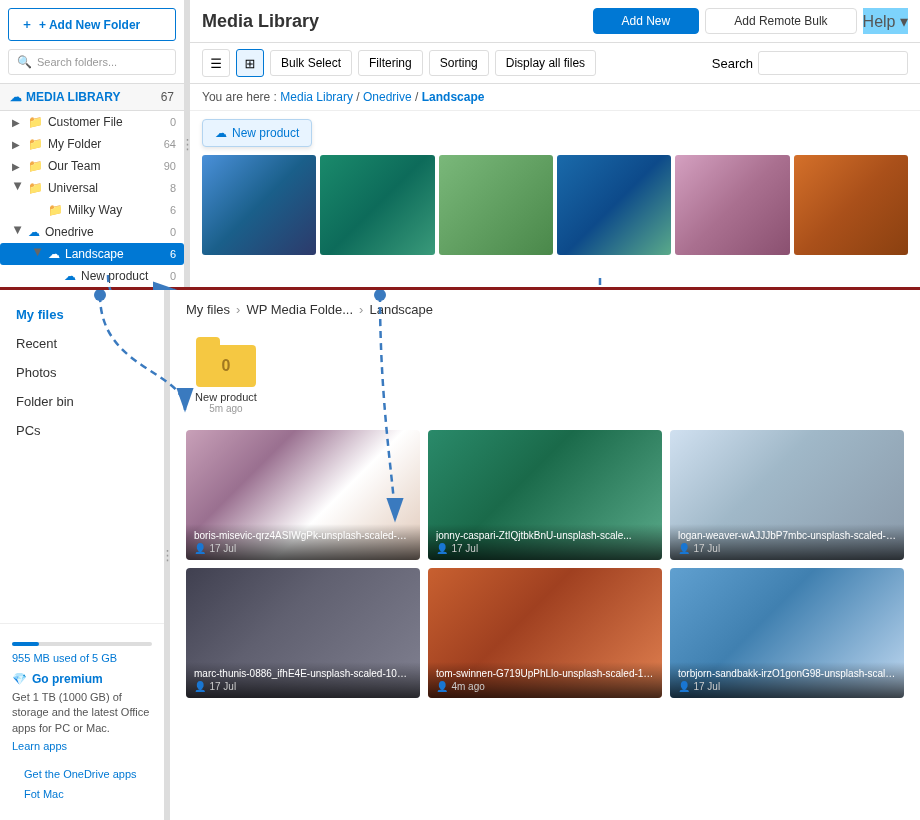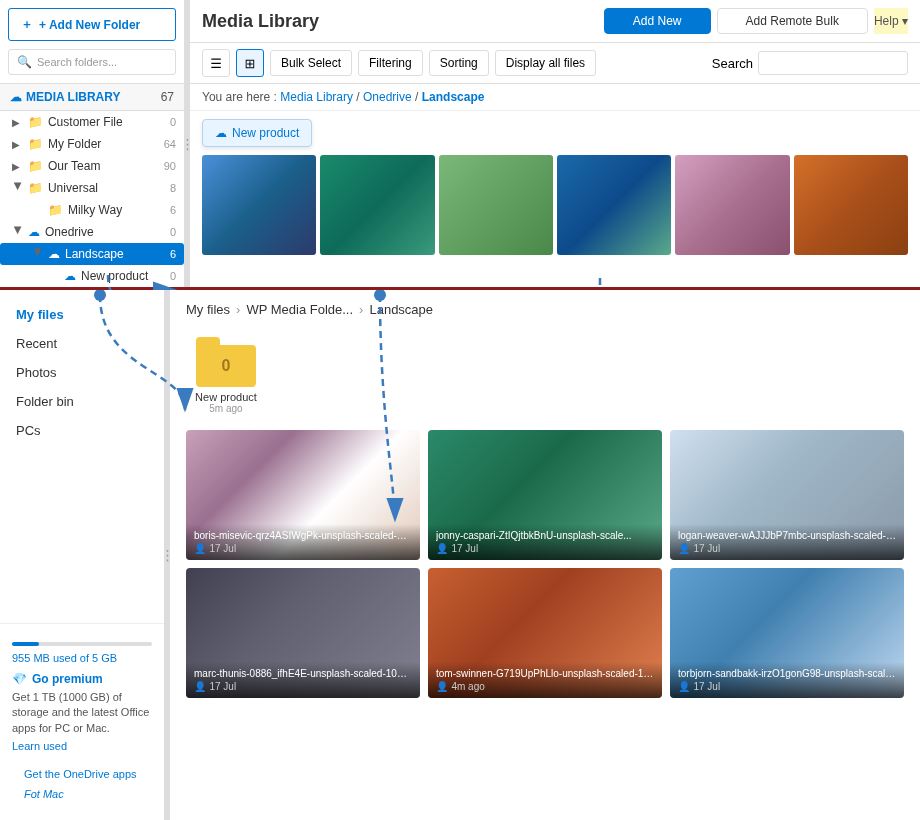--- a/index.html
+++ b/index.html
@@ -23,21 +23,21 @@
     .sub-item { padding-left: 32px; }
     .sub-sub-item { padding-left: 48px; }
 
     
     .main-top { flex: 1; display: flex; flex-direction: column; overflow: hidden; }
     .main-top-header { display: flex; align-items: center; justify-content: space-between; padding: 8px 12px; border-bottom: 1px solid #ddd; }
     .main-top-title { font-size: 18px; font-weight: 600; color: #333; }
     .btn-group { display: flex; gap: 6px; }
     .btn { padding: 5px 28px; border-radius: 4px; border: 1px solid #ddd; background: #fff; cursor: pointer; font-size: 12px; color: #333; }
     .btn-blue { background: #0078d4; color: #fff; border-color: #0078d4; }
-    .btn-help { background: #fef9c3; border: none; color: #555; font-size: 12px; cursor: pointer; }
+    .btn-help { background: #7dd3fc; border: none; color: #555; font-size: 16px; cursor: pointer; }
     .toolbar { display: flex; align-items: center; gap: 6px; padding: 6px 12px; border-bottom: 1px solid #ddd; }
     .toolbar .view-icon { width: 28px; height: 28px; border: 1px solid #ddd; border-radius: 3px; display: flex; align-items: center; justify-content: center; cursor: pointer; font-size: 13px; }
     .toolbar .view-icon.active { background: #e8f4ff; border-color: #0078d4; }
     .toolbar-btn { padding: 5px 10px; border: 1px solid #ddd; border-radius: 3px; background: #fff; font-size: 12px; cursor: pointer; }
     .search-field { display: flex; align-items: center; margin-left: auto; gap: 5px; }
     .search-field input { border: 1px solid #ddd; border-radius: 3px; padding: 4px 8px; font-size: 12px; width: 150px; }
     .breadcrumb { padding: 6px 12px; font-size: 12px; color: #555; border-bottom: 1px solid #eee; }
     .breadcrumb a { color: #0078d4; cursor: pointer; }
     .breadcrumb .current { color: #0078d4; font-weight: 600; }
     .new-product-btn { display: flex; align-items: center; gap: 5px; margin: 8px 12px; padding: 6px 12px; background: #e8f4ff; border: 1px solid #b3d4f0; border-radius: 4px; width: fit-content; font-size: 12px; color: #0078d4; cursor: pointer; box-shadow: 0 2px 4px rgba(0,0,0,0.1); }
@@ -247,24 +247,24 @@
         <div class="storage-bar">
           <div class="storage-bar-fill"></div>
         </div>
         <div class="storage-text">955 MB used of 5 GB</div>
         <div class="premium-box">
           <div class="premium-title">
             <span>💎</span>
             <span>Go premium</span>
           </div>
           <div class="premium-desc">Get 1 TB (1000 GB) of storage and the latest Office apps for PC or Mac.</div>
-          <a class="premium-link">Learn used</a>
+          <a class="premium-link">Learn apps</a>
         </div>
         <div class="onedrive-apps">Get the OneDrive apps</div>
-        <div class="onedrive-apps" style="padding-top:0;font-style:italic;">Fot Mac</div>
+        <div class="onedrive-apps" style="padding-top:0;">Fot Mac</div>
       </div>
     </div>
   </div>
 
   <div class="vertical-divider"></div>
 
   <div class="main-bottom">
     <div class="bottom-breadcrumb">
       <span class="bc-item">My files</span>
       <span class="bc-sep">›</span>

